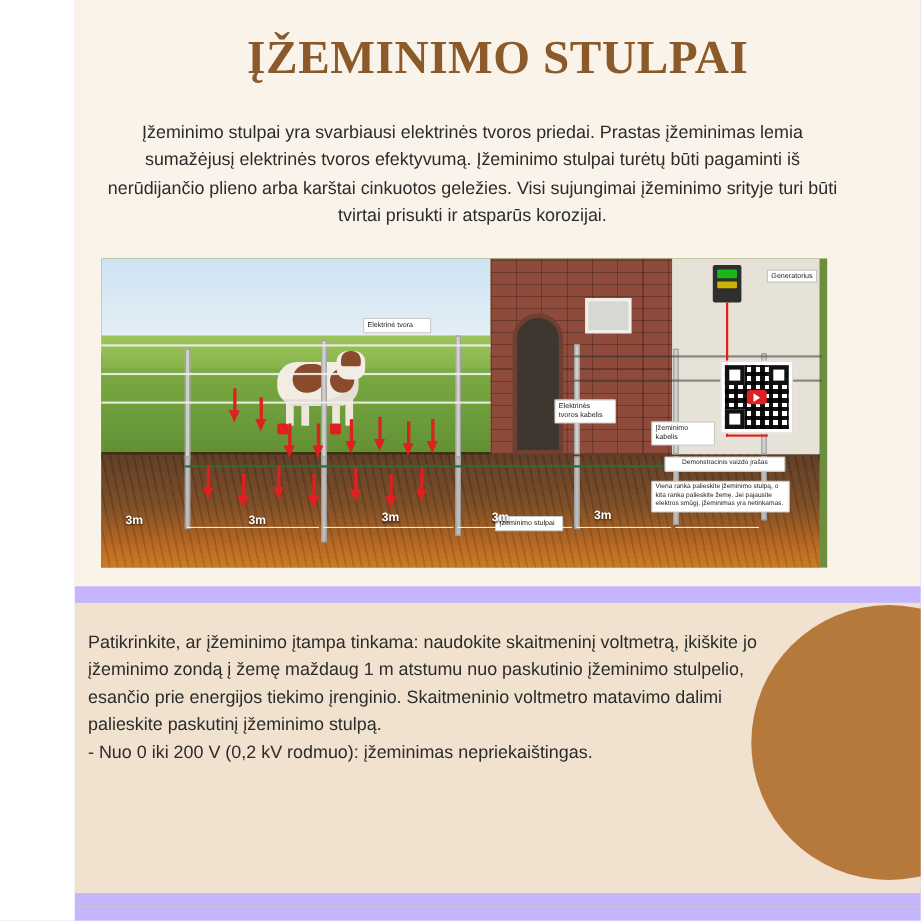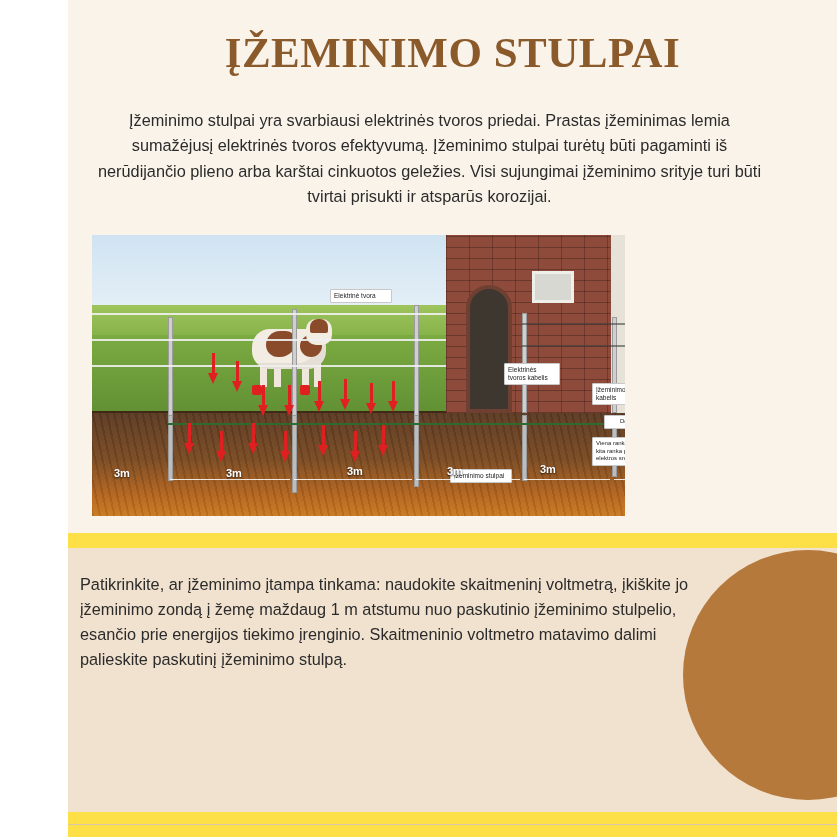--- a/index.html
+++ b/index.html
@@ -8,21 +8,21 @@
     width: 837px;
     height: 837px;
     background: #ffffff;
     font-family: "Liberation Sans", sans-serif;
     overflow: hidden;
     position: relative;
   }
   .page {
     position: absolute;
     inset: 0;
-    background: #fde047;
+    background: #c4b5fd;
   }
   
   .cream-band {
     position: absolute;
     left: 68px;
     top: 0;
     width: 769px;
     height: 533px;
     background: #faf3ea;
   }
@@ -51,21 +51,21 @@
     text-align: center;
     font-size: 16.3px;
     line-height: 1.55;
     color: #2b2b2b;
   }
   
   .figure {
     position: absolute;
     left: 92px;
     top: 235px;
-    width: 533px;
+    width: 660px;
     height: 281px;
     overflow: hidden;
     background: #6d8f3d;
   }
   .sky {
     position: absolute; left: 0; top: 0; width: 354px; height: 86px;
     background: linear-gradient(#cfe3f2, #e8f1f7);
   }
   .far-field {
     position: absolute; left: 0; top: 70px; width: 354px; height: 40px;
@@ -370,16 +370,17 @@
     <div class="dim" style="left:355px; top:230px;">3m</div>
     <div class="dim" style="left:448px; top:228px;">3m</div>
   </div>
 
   <div class="tan-panel">
     <div class="tan-circle"></div>
   </div>
 
   <div class="body-text">
     <p>Patikrinkite, ar įžeminimo įtampa tinkama: naudokite skaitmeninį voltmetrą, įkiškite jo įžeminimo zondą į žemę maždaug 1 m atstumu nuo paskutinio įžeminimo stulpelio, esančio prie energijos tiekimo įrenginio. Skaitmeninio voltmetro matavimo dalimi palieskite paskutinį įžeminimo stulpą.</p>
+    <p> - Nuo 0 iki 200 V (0,2 kV rodmuo): įžeminimas nepriekaištingas.</p>
   </div>
 
   <div class="bottom-rule"></div>
 </div>
 
 </body></html>

